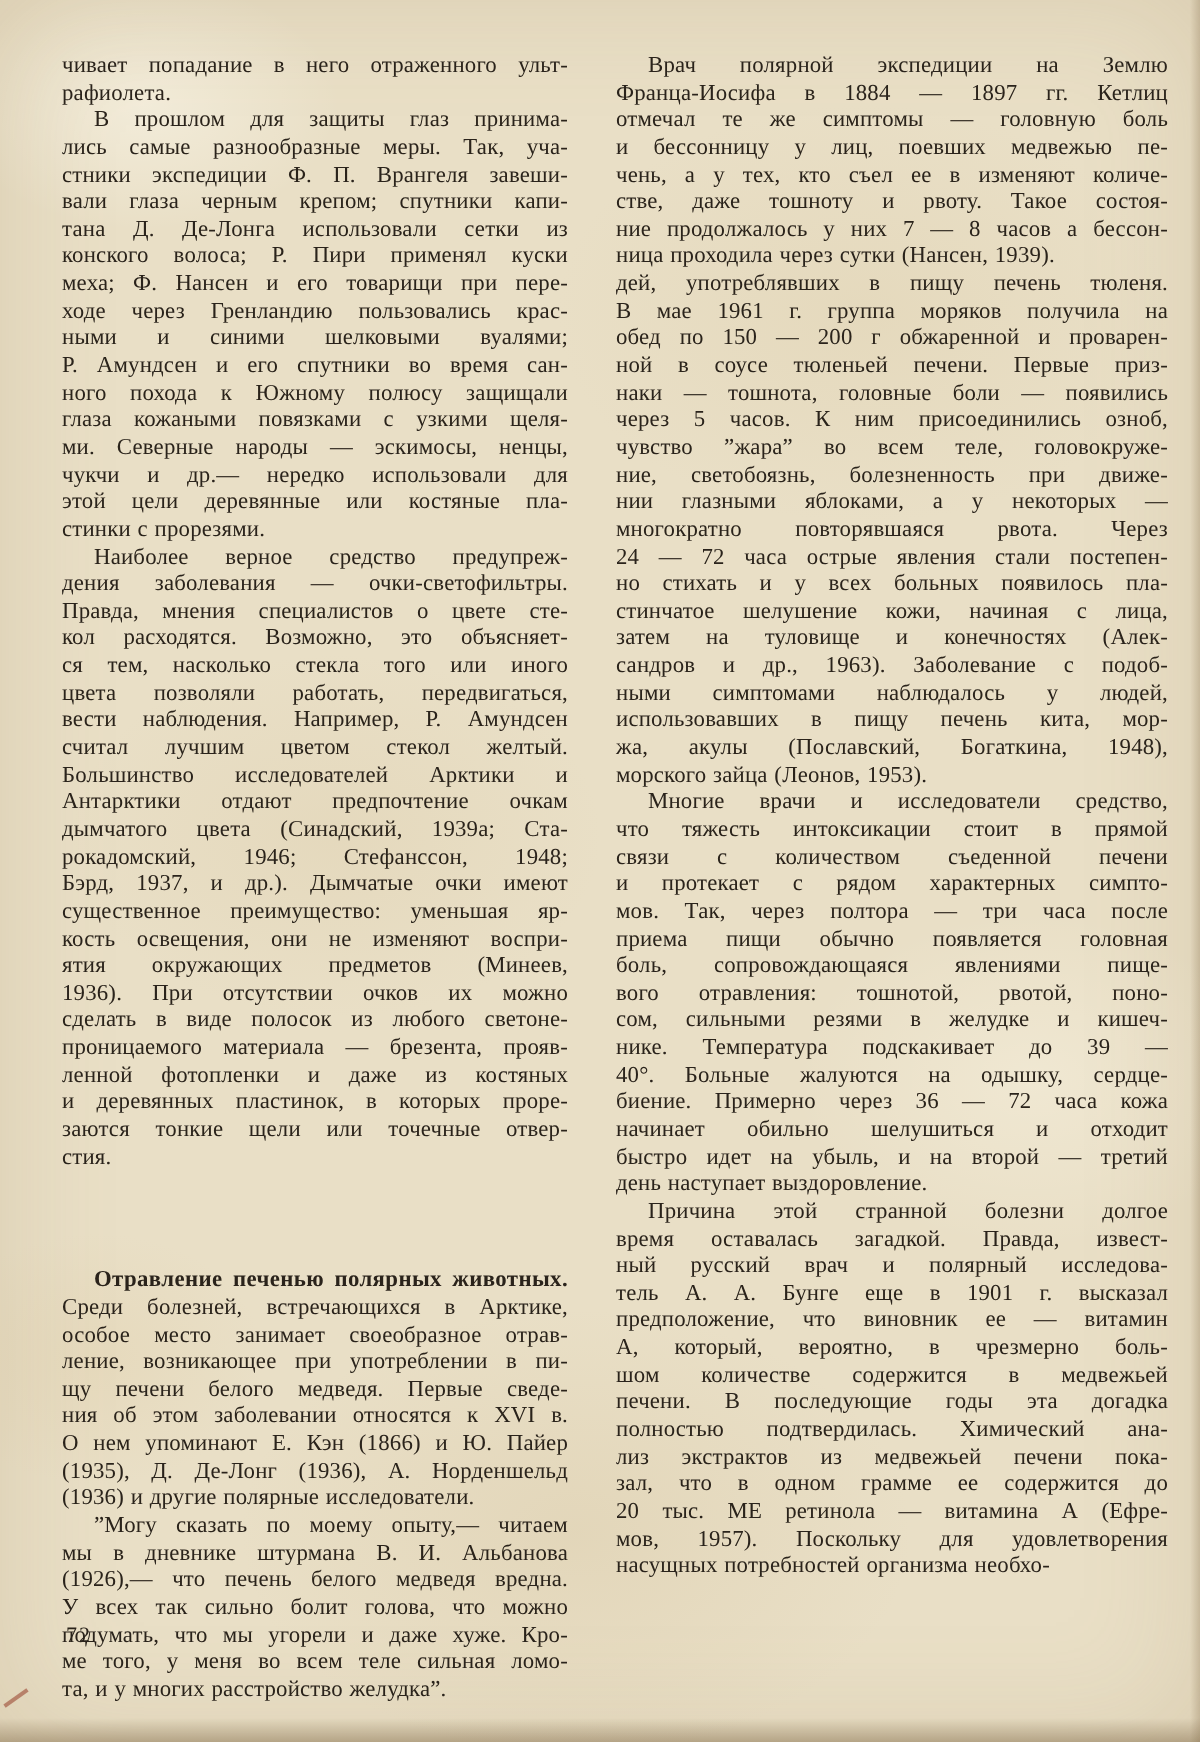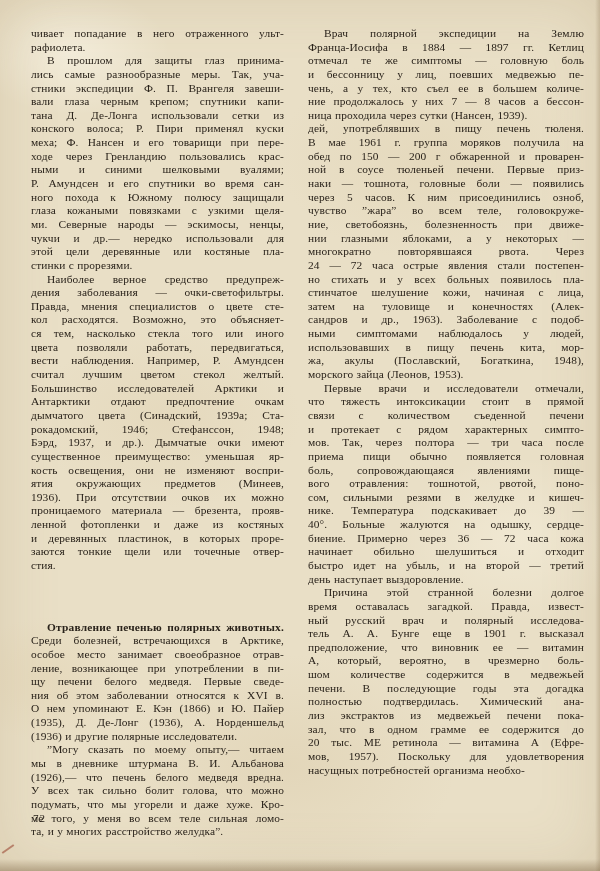--- a/index.html
+++ b/index.html
@@ -116,20 +116,21 @@
         <div class="line">считал лучшим цветом стекол желтый.</div>
         <div class="line">Большинство исследователей Арктики и</div>
         <div class="line">Антарктики отдают предпочтение очкам</div>
         <div class="line">дымчатого цвета (Синадский, 1939а; Ста-</div>
         <div class="line">рокадомский, 1946; Стефанссон, 1948;</div>
         <div class="line">Бэрд, 1937, и др.). Дымчатые очки имеют</div>
         <div class="line">существенное преимущество: уменьшая яр-</div>
         <div class="line">кость освещения, они не изменяют воспри-</div>
         <div class="line">ятия окружающих предметов (Минеев,</div>
         <div class="line">1936). При отсутствии очков их можно</div>
+        <div class="line">сделать в виде полосок из любого светоне-</div>
         <div class="line">проницаемого материала — брезента, прояв-</div>
         <div class="line">ленной фотопленки и даже из костяных</div>
         <div class="line">и деревянных пластинок, в которых проре-</div>
         <div class="line">заются тонкие щели или точечные отвер-</div>
         <div class="line last">стия.</div>
       </div>
       <div class="para space-before">
         <div class="line indent bold">Отравление печенью полярных животных.</div>
         <div class="line">Среди болезней, встречающихся в Арктике,</div>
         <div class="line">особое место занимает своеобразное отрав-</div>
@@ -149,21 +150,22 @@
         <div class="line">ме того, у меня во всем теле сильная ломо-</div>
         <div class="line last">та, и у многих расстройство желудка”.</div>
       </div>
     </div>
   <div class="column col-right">
       <div class="para">
         <div class="line indent">Врач полярной экспедиции на Землю</div>
         <div class="line">Франца-Иосифа в 1884 — 1897 гг. Кетлиц</div>
         <div class="line">отмечал те же симптомы — головную боль</div>
         <div class="line">и бессонницу у лиц, поевших медвежью пе-</div>
-        <div class="line">чень, а у тех, кто съел ее в большем количе-</div>
+        <div class="line">чень, а у тех, кто съел ее в изменяют количе-</div>
+        <div class="line">стве, даже тошноту и рвоту. Такое состоя-</div>
         <div class="line">ние продолжалось у них 7 — 8 часов а бессон-</div>
         <div class="line last">ница проходила через сутки (Нансен, 1939).</div>
       </div>
       <div class="para">
         <div class="line">дей, употреблявших в пищу печень тюленя.</div>
         <div class="line">В мае 1961 г. группа моряков получила на</div>
         <div class="line">обед по 150 — 200 г обжаренной и проварен-</div>
         <div class="line">ной в соусе тюленьей печени. Первые приз-</div>
         <div class="line">наки — тошнота, головные боли — появились</div>
         <div class="line">через 5 часов. К ним присоединились озноб,</div>
@@ -175,21 +177,21 @@
         <div class="line">но стихать и у всех больных появилось пла-</div>
         <div class="line">стинчатое шелушение кожи, начиная с лица,</div>
         <div class="line">затем на туловище и конечностях (Алек-</div>
         <div class="line">сандров и др., 1963). Заболевание с подоб-</div>
         <div class="line">ными симптомами наблюдалось у людей,</div>
         <div class="line">использовавших в пищу печень кита, мор-</div>
         <div class="line">жа, акулы (Пославский, Богаткина, 1948),</div>
         <div class="line last">морского зайца (Леонов, 1953).</div>
       </div>
       <div class="para">
-        <div class="line indent">Первые врачи и исследователи отмечали,</div>
+        <div class="line indent">Многие врачи и исследователи средство,</div>
         <div class="line">что тяжесть интоксикации стоит в прямой</div>
         <div class="line">связи с количеством съеденной печени</div>
         <div class="line">и протекает с рядом характерных симпто-</div>
         <div class="line">мов. Так, через полтора — три часа после</div>
         <div class="line">приема пищи обычно появляется головная</div>
         <div class="line">боль, сопровождающаяся явлениями пище-</div>
         <div class="line">вого отравления: тошнотой, рвотой, поно-</div>
         <div class="line">сом, сильными резями в желудке и кишеч-</div>
         <div class="line">нике. Температура подскакивает до 39 —</div>
         <div class="line">40°. Больные жалуются на одышку, сердце-</div>

